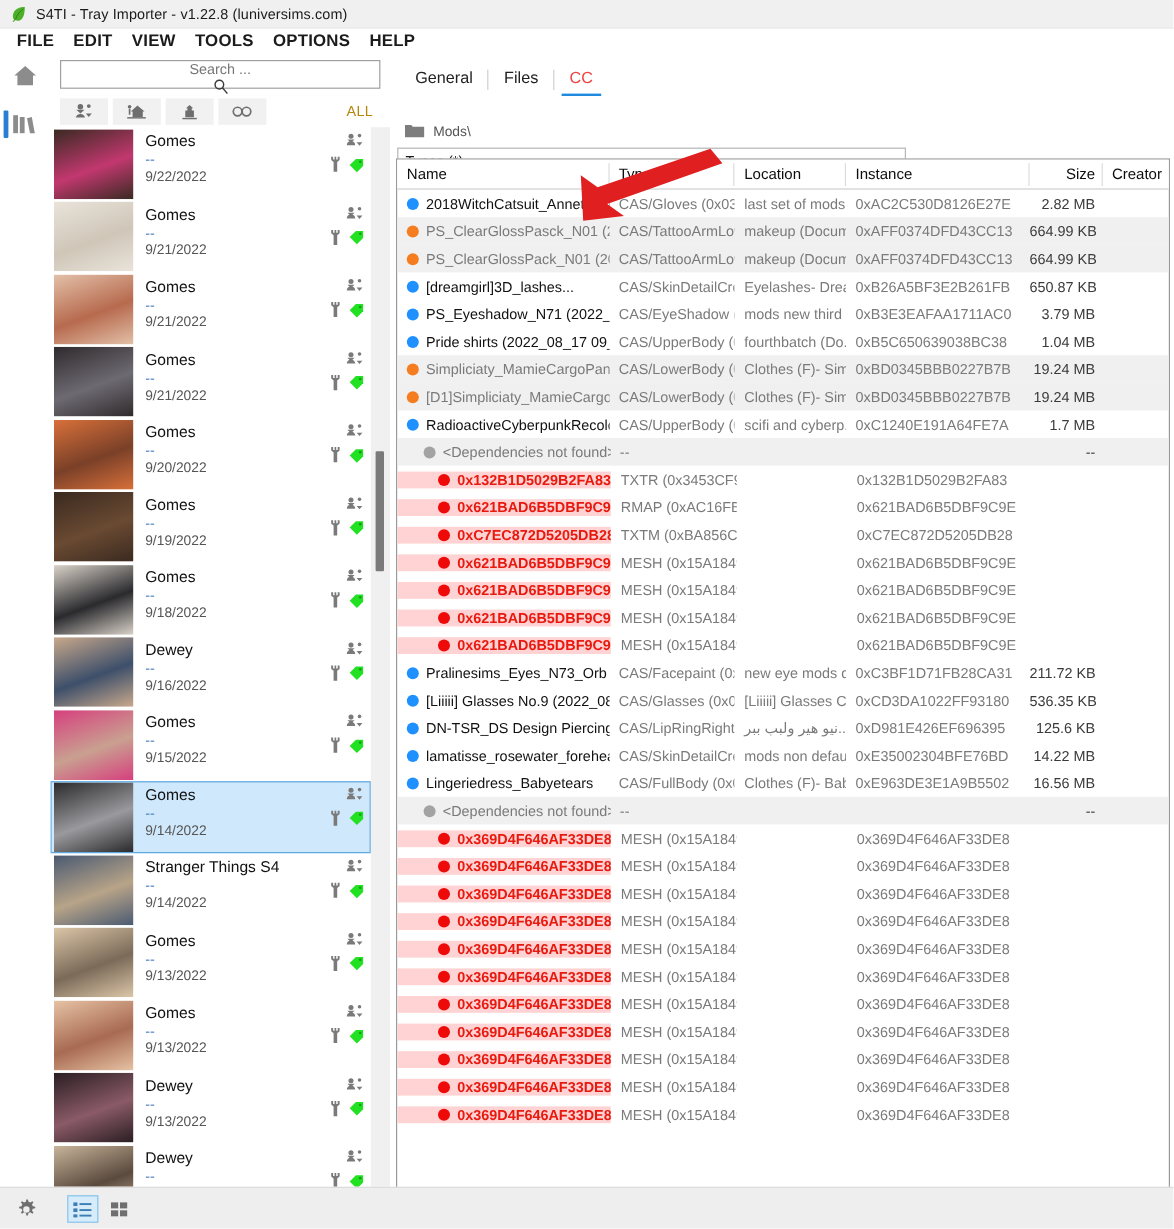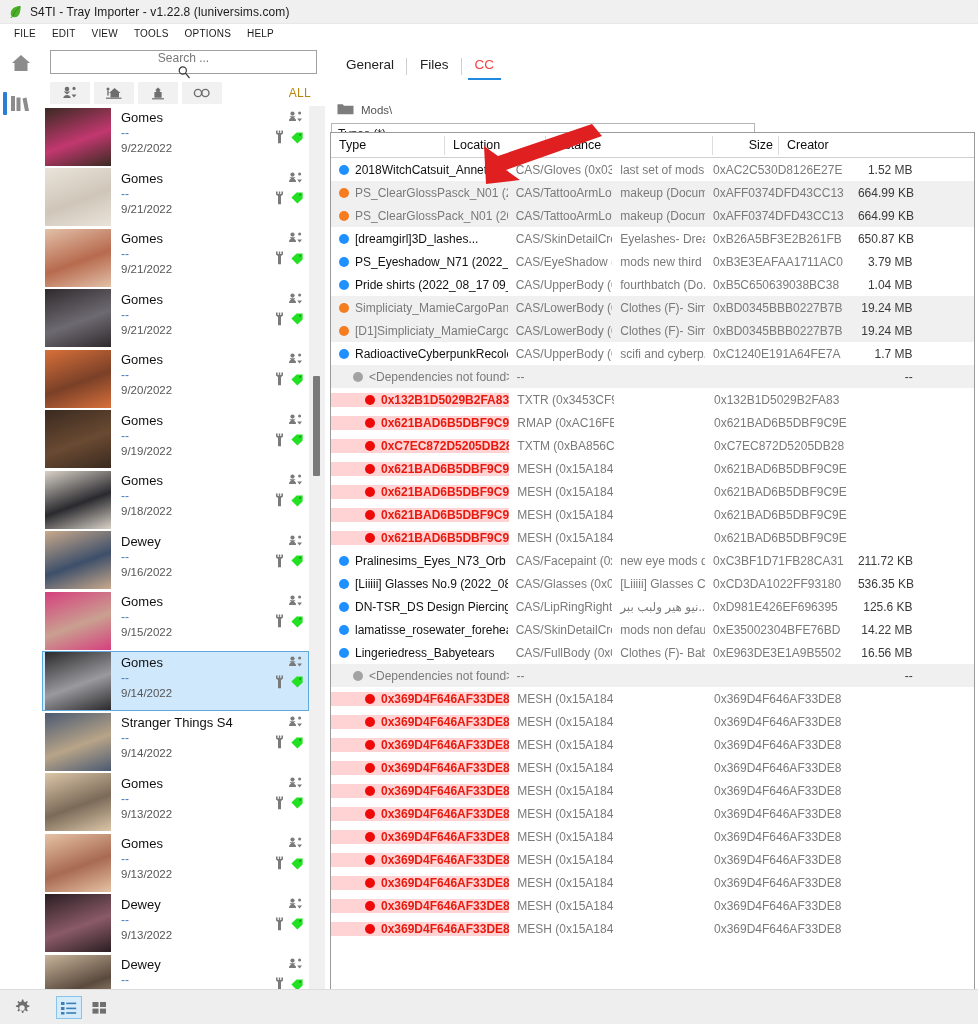--- a/index.html
+++ b/index.html
@@ -23,22 +23,23 @@
   #titlebar .apptitle{ font-size:12px; color:#1a1a1a; letter-spacing:.1px;}
   .leaf-ico{ width:15px;height:15px; flex:0 0 15px; position:relative;}
   .leaf-ico svg{display:block}
 
   
   #menubar{
     height:19px; background:#ffffff; display:flex; align-items:center;
     padding-left:6px; gap:0px; border-bottom:1px solid #ffffff;
   }
   #menubar .mi{
-    font-size:10px; color:#1b1b1b; padding:2px 8px; cursor:default;
+    font-size:14px; color:#1b1b1b; padding:2px 8px; cursor:default;
     letter-spacing:.2px;
+    font-weight:bold;
   }
 
   
   #content{ position:absolute; left:0; top:44px; width:978px; height:945px; }
 
   
   #rail{ position:absolute; left:0; top:0; width:42px; height:945px; background:#fff; }
   .rail-btn{ width:42px; height:40px; display:flex; align-items:center; justify-content:center; position:relative;}
   .rail-sel-bar{ position:absolute; left:3px; top:8px; width:4px; height:23px; background:#2a7fd4; border-radius:1px;}
 
@@ -748,20 +749,24 @@
         <span class="chev">
           <svg width="10" height="10" viewBox="0 0 10 10">
             <path d="M1.5 3.5 L5 7 L8.5 3.5" fill="none" stroke="#666" stroke-width="1.1"></path>
           </svg>
         </span>
       </div>
     </div>
 
     <div id="tablewrap">
       <div id="thead">
+        <div class="th c-name">
+          <span>Name</span>
+          <span class="vsep"></span>
+        </div>
         <div class="th c-type">
           <span>Type</span>
           <span class="vsep"></span>
         </div>
         <div class="th c-loc">
           <span>Location</span>
           <span class="vsep"></span>
         </div>
         <div class="th c-inst">
           <span>Instance</span>
@@ -774,21 +779,21 @@
         <div class="th c-creator">
           <span>Creator</span>
         </div>
       </div>
       <div id="tbody">
           <div class="row">
             <div class="cell c-name"><span class="dot d-blue"></span><span class="nm">2018WitchCatsuit_Annett85 (20...</span></div>
             <div class="cell c-type sub">CAS/Gloves (0x034...</div>
             <div class="cell c-loc sub">last set of mods f...</div>
             <div class="cell c-inst sub">0xAC2C530D8126E27E</div>
-            <div class="cell c-size sz">1.52 MB</div>
+            <div class="cell c-size sz">2.82 MB</div>
             <div class="cell c-creator sub"></div>
           </div>
           <div class="row alt">
             <div class="cell c-name"><span class="dot d-orange"></span><span class="nm dim">PS_ClearGlossPasck_N01 (202...</span></div>
             <div class="cell c-type sub">CAS/TattooArmLow...</div>
             <div class="cell c-loc sub">makeup (Docum...</div>
             <div class="cell c-inst sub">0xAFF0374DFD43CC13</div>
             <div class="cell c-size sz">664.99 KB</div>
             <div class="cell c-creator sub"></div>
           </div>

